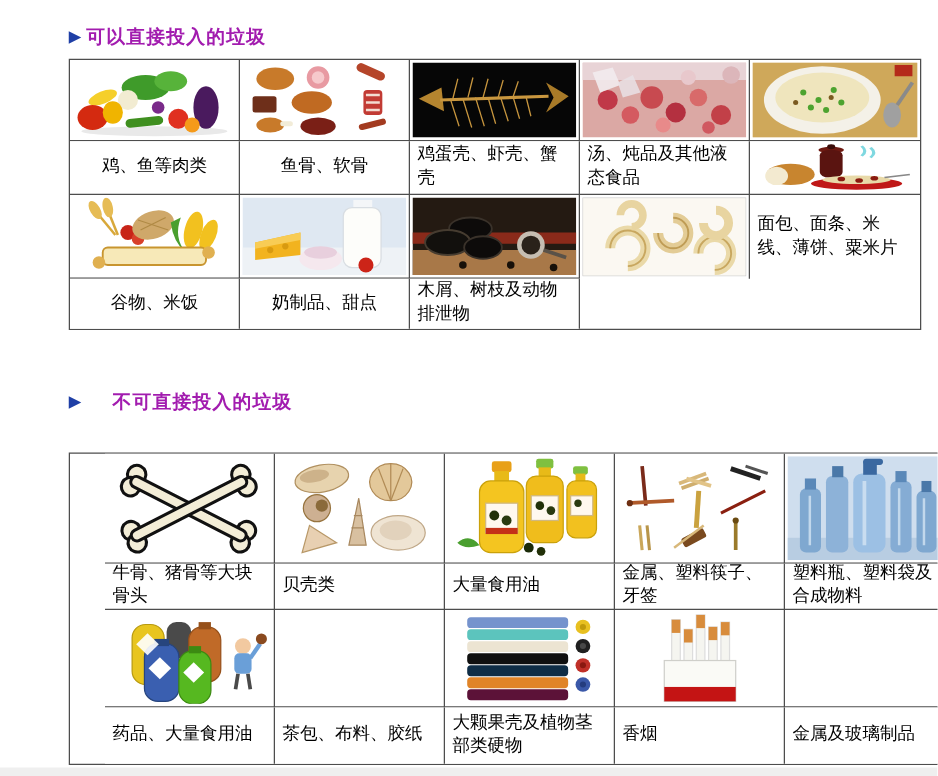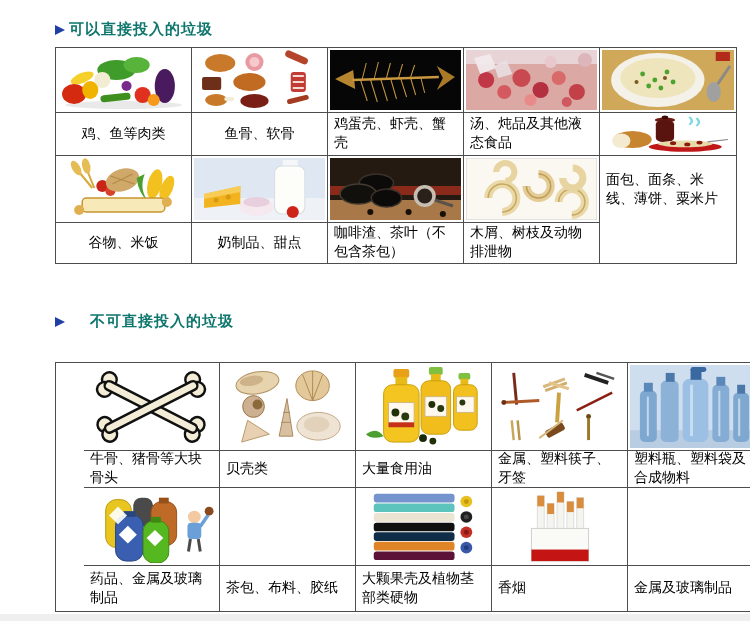--- a/index.html
+++ b/index.html
@@ -3,21 +3,21 @@
 <meta charset="utf-8">
 <style>
   html,body{margin:0;padding:0;}
   body{
     width:750px;height:621px;position:relative;overflow:hidden;
     background:#ffffff;
     font-family:"Liberation Serif","DejaVu Serif",serif;
   }
   .hd{
     position:absolute;left:55px;display:flex;align-items:center;gap:4px;
-    font-weight:bold;font-size:15px;color:#0f766e;letter-spacing:1px;
+    font-weight:bold;font-size:15px;color:#a21caf;letter-spacing:1px;
   }
   .hd .arrow{
     width:0;height:0;display:inline-block;
     border-left:10px solid #1f3fa6;
     border-top:5.5px solid transparent;
     border-bottom:5.5px solid transparent;
   }
   .gtable{
     position:absolute;left:55px;display:grid;background:#fff;
     border:1px solid #4d4d4d;
@@ -239,23 +239,20 @@
   </div>
 
   <div class="cell lbl">
       <span>面包、面条、米线、薄饼、粟米片</span>
     </div>
   <div class="cell lbl">
       <span>谷物、米饭</span>
     </div>
   <div class="cell lbl">
       <span>奶制品、甜点</span>
-    </div>
-  <div class="cell lbl">
-      <span>咖啡渣、茶叶（不包含茶包）</span>
     </div>
   <div class="cell lbl">
       <span>木屑、树枝及动物排泄物</span>
     </div>
 </div>
 
 <div class="hd" style="top:312px;gap:25px;">
   <span class="arrow"></span>
   <span>不可直接投入的垃圾</span>
 </div>
@@ -436,21 +433,21 @@
         <rect x="74" y="12" width="7" height="11" fill="#d88c3c"></rect>
       <rect x="84" y="8" width="7" height="36" fill="#f5f5f0" stroke="#ddd"></rect>
         <rect x="84" y="8" width="7" height="11" fill="#d88c3c"></rect>
       <rect x="38" y="40" width="58" height="34" fill="#fafaf6" stroke="#cfcfca"></rect>
       <rect x="38" y="62" width="58" height="12" fill="#c41414"></rect>
     </svg>
   </div>
   <div class="cell img"></div>
 
   <div class="cell lbl">
-      <span>药品、金属及玻璃制品</span>
+      <span>药品、大量食用油</span>
     </div>
   <div class="cell lbl">
       <span>茶包、布料、胶纸</span>
     </div>
   <div class="cell lbl">
       <span>大颗果壳及植物茎部类硬物</span>
     </div>
   <div class="cell lbl">
       <span>香烟</span>
     </div>

